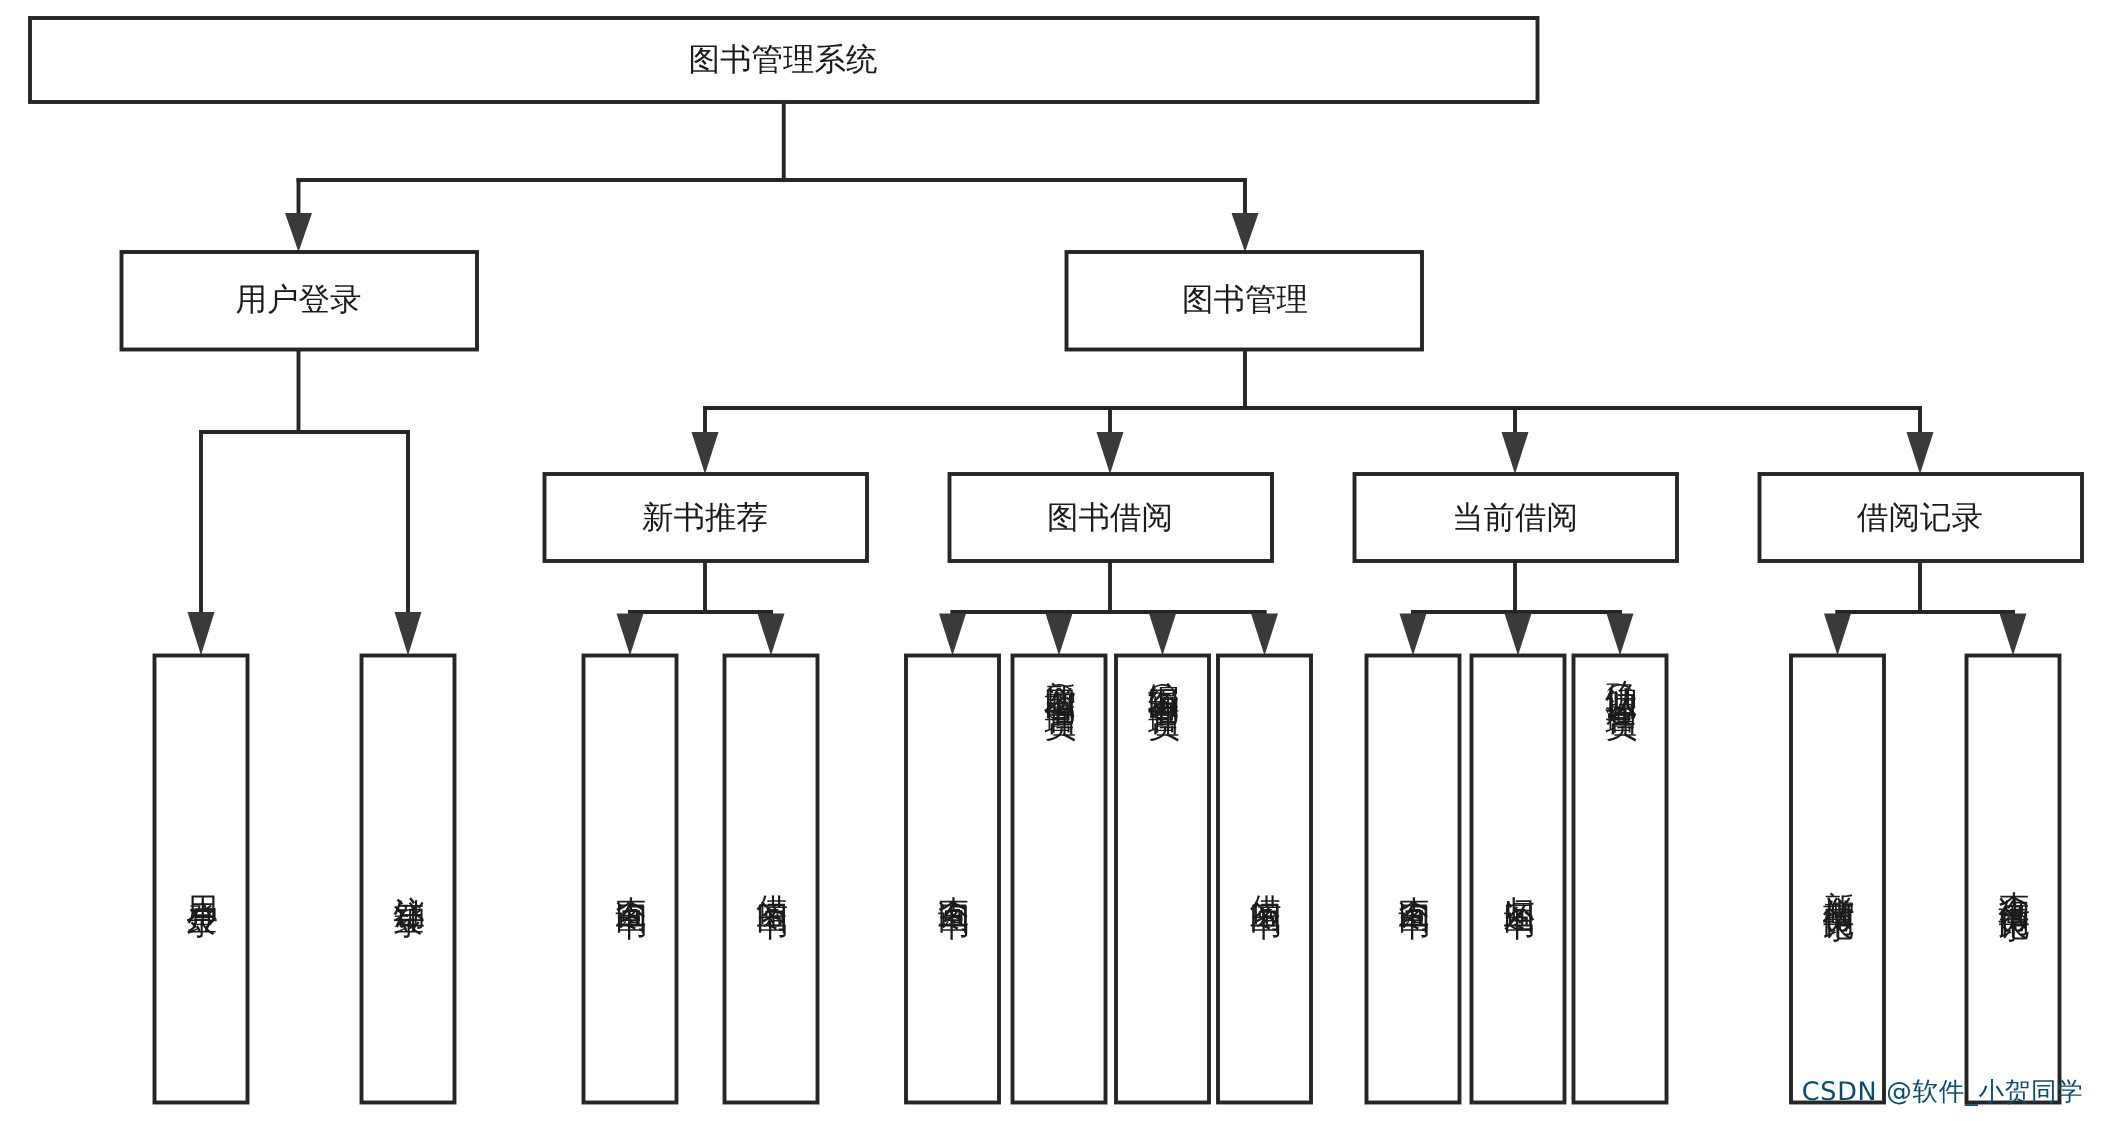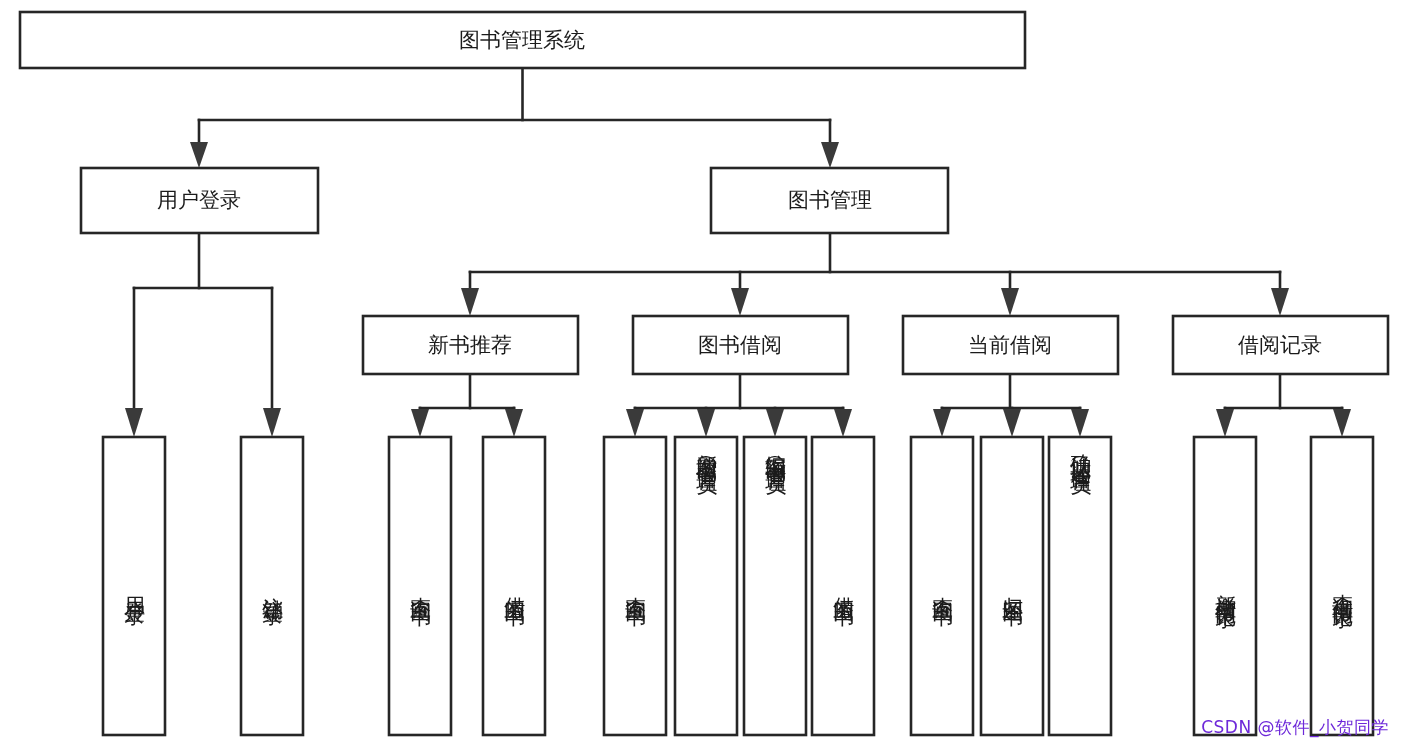--- a/index.html
+++ b/index.html
@@ -65,21 +65,21 @@
     color: #1b1b1b;
     white-space: nowrap;
     text-align: center;
   }
   .watermark {
     position: absolute;
     right: 16px;
     bottom: 8px;
     font-family: "DejaVu Sans", "Liberation Sans", sans-serif;
     font-size: 17px;
-    color: #6d28d9;
+    color: #0c4a6e;
     letter-spacing: 0.5px;
     white-space: nowrap;
   }
 </style>
 </head>
 <body>
 
 <div id="diagram-root">
 
   <svg class="diagram" viewBox="0 0 1405 747">

